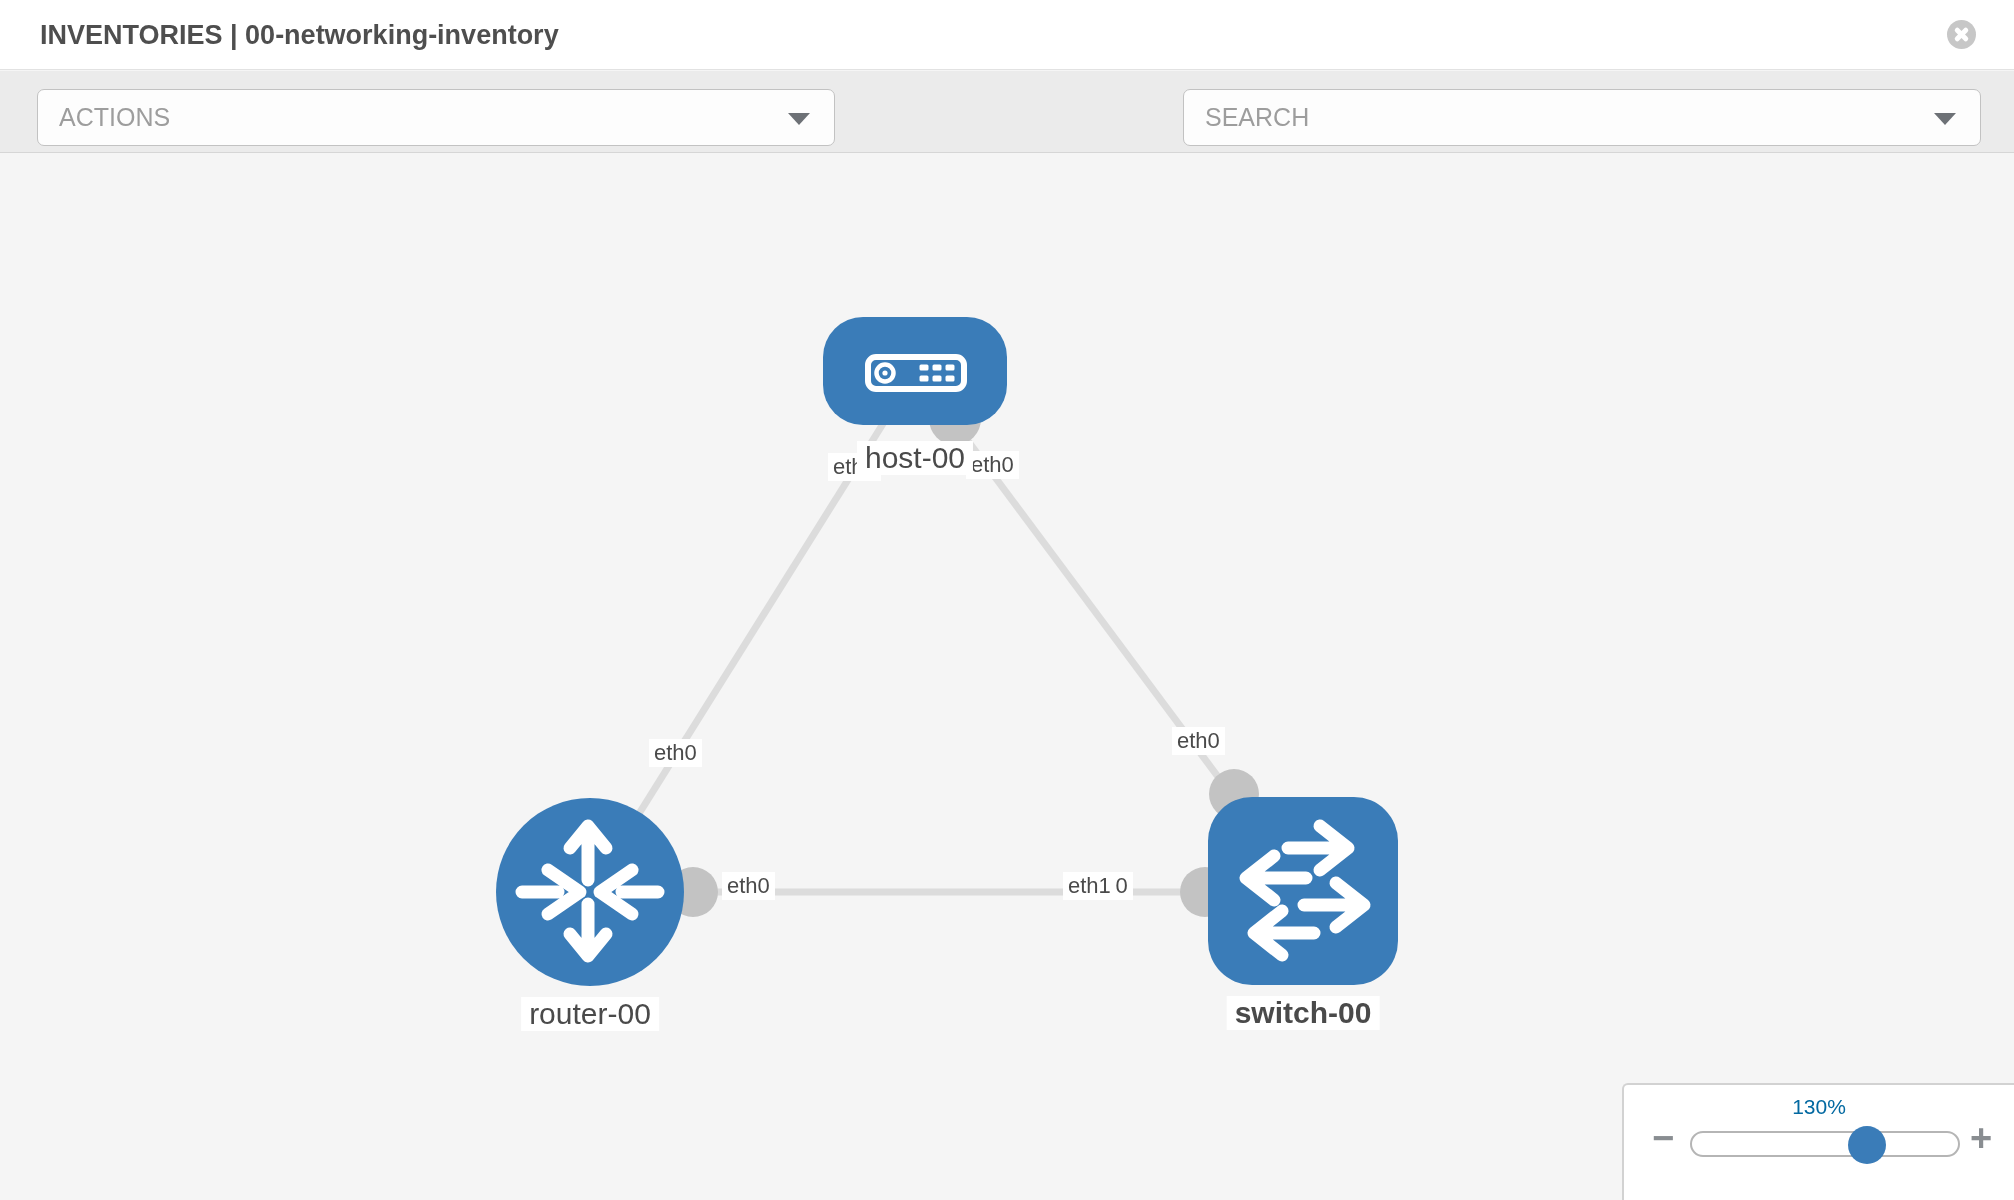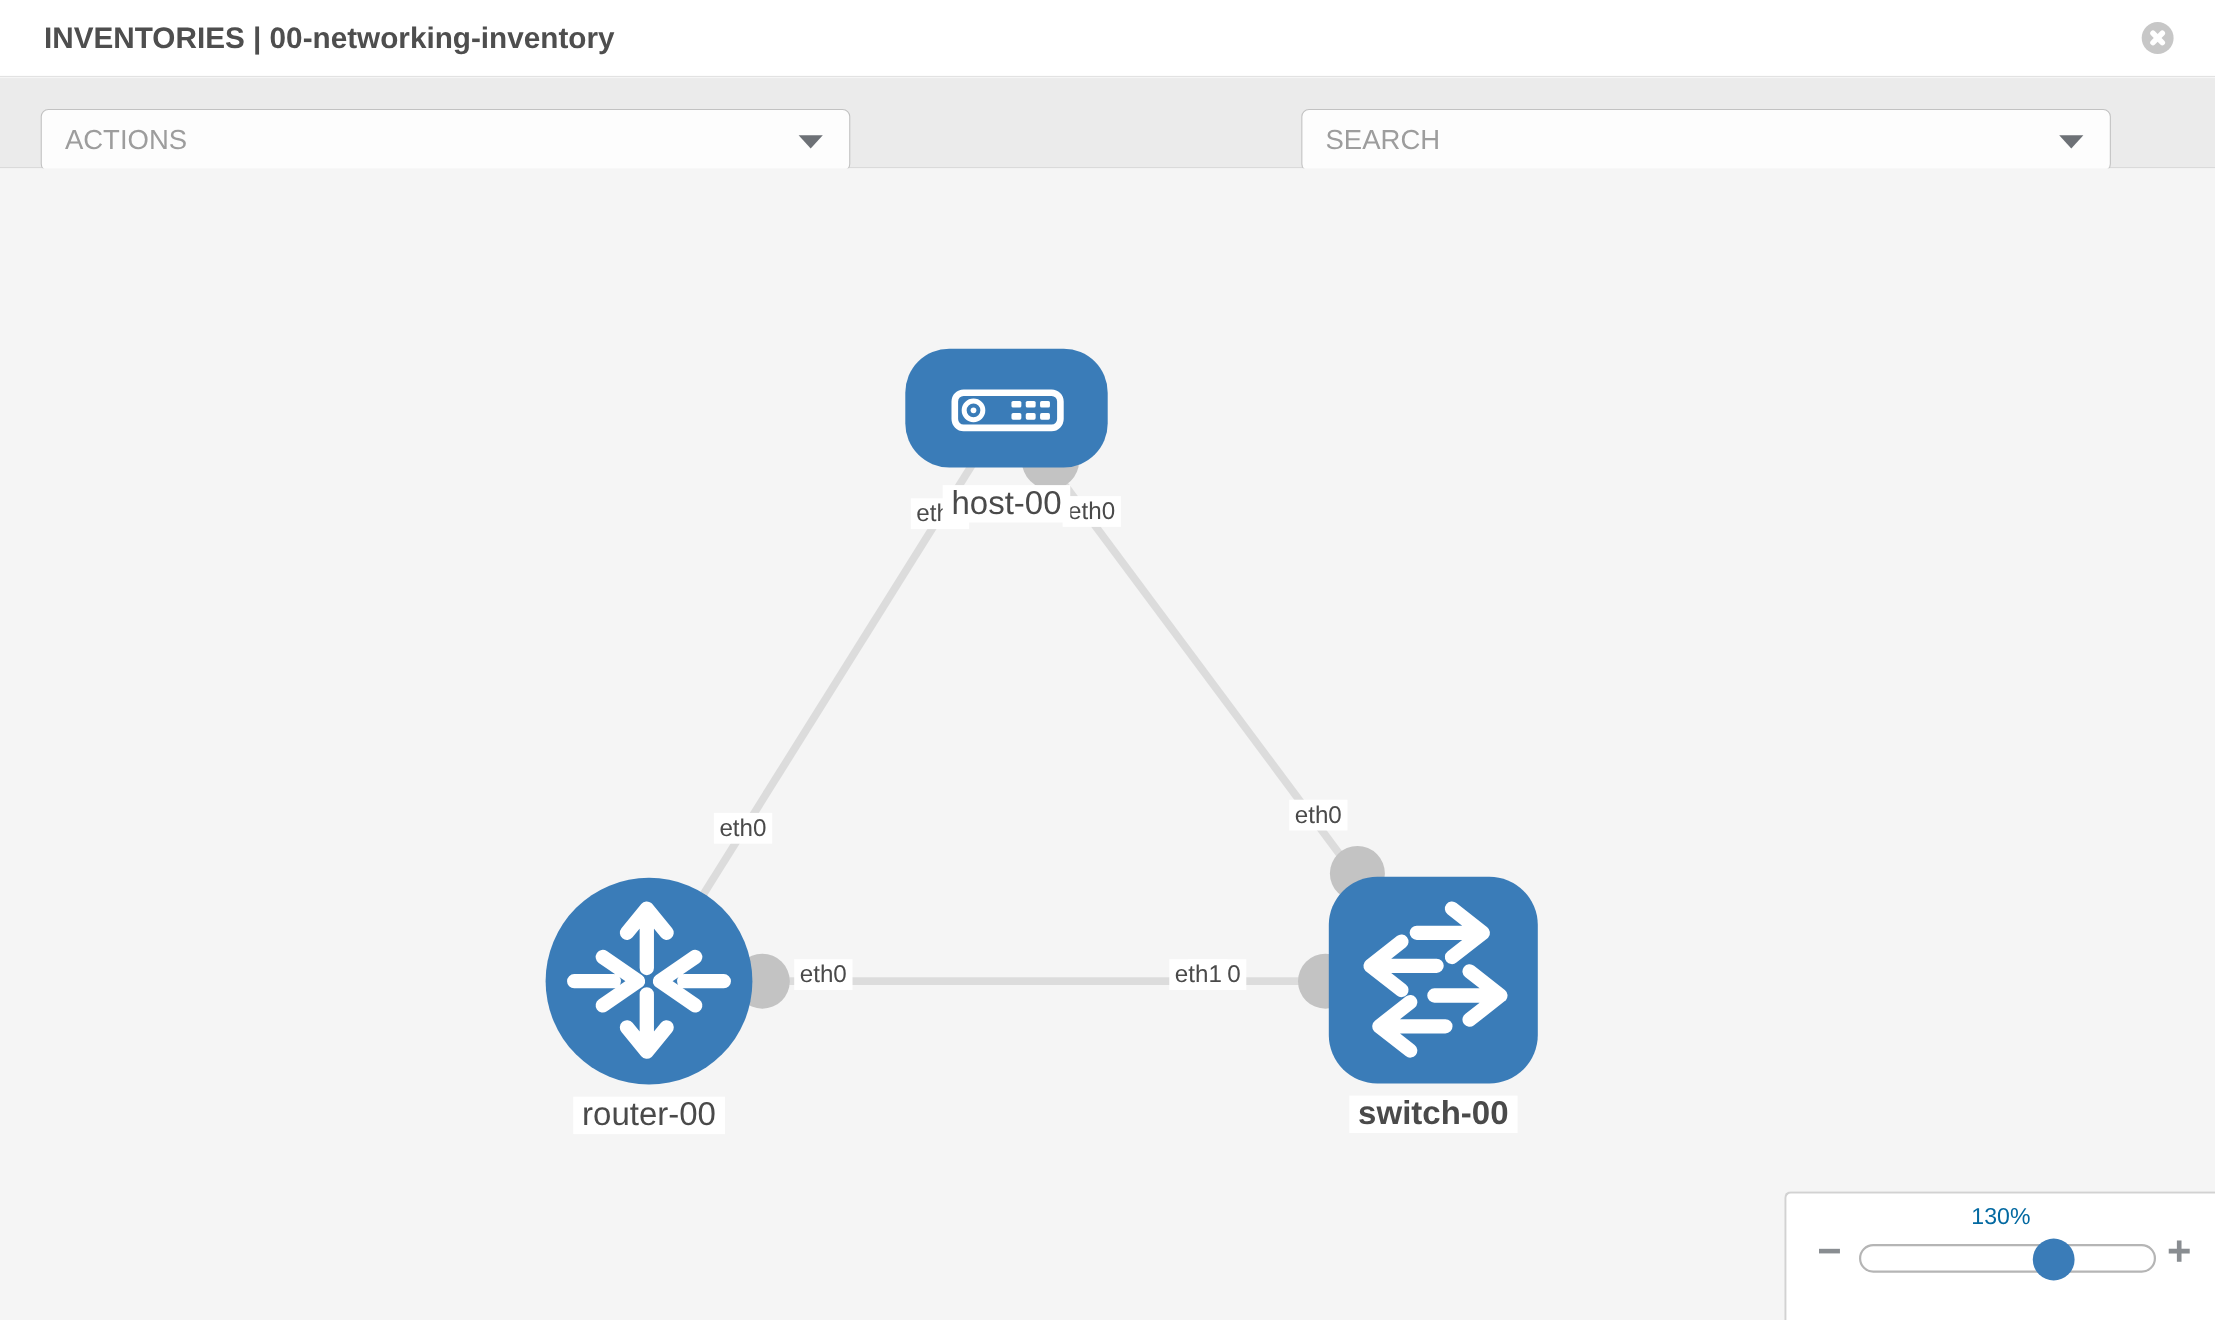--- a/index.html
+++ b/index.html
@@ -14,21 +14,21 @@
   .close-btn { position:absolute; left:1947px; top:20px; width:29px; height:29px;
     border-radius:50%; background:#c7c7c7; cursor:pointer; }
   .close-btn .bar { position:absolute; left:6px; top:12px; width:17px; height:5px;
     background:#ffffff; border-radius:2.5px; }
   .close-btn .bar.b1 { transform:rotate(45deg); }
   .close-btn .bar.b2 { transform:rotate(-45deg); }
 
   
   .toolbar { position:absolute; left:0; top:71px; width:2014px; height:82px;
     background:#ebebeb; border-bottom:1px solid #d6d6d6; }
-  .select-box { position:absolute; top:28px; height:57px; width:736px;
+  .select-box { position:absolute; top:18px; height:57px; width:798px;
     background:#fdfdfd; border:1.5px solid #c2c2c2; border-radius:7px; cursor:pointer; }
   .select-box .sel-label { position:absolute; left:21px; top:0; height:54px; line-height:54px;
     font-size:25px; color:#9d9d9d; }
   .caret { position:absolute; right:24px; top:23px; width:0; height:0;
     border-left:11px solid transparent; border-right:11px solid transparent;
     border-top:12px solid #6d7176; }
   #actions-box { left:37px; }
   #search-box { left:1183px; }
   #search-box input { position:absolute; left:21px; top:0; width:700px; height:54px;
     border:none; outline:none; background:transparent; font-size:25px; color:#3b82f6;

